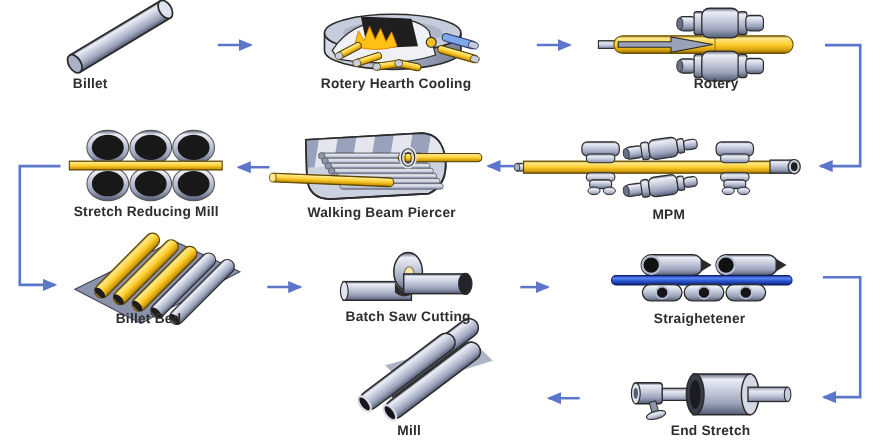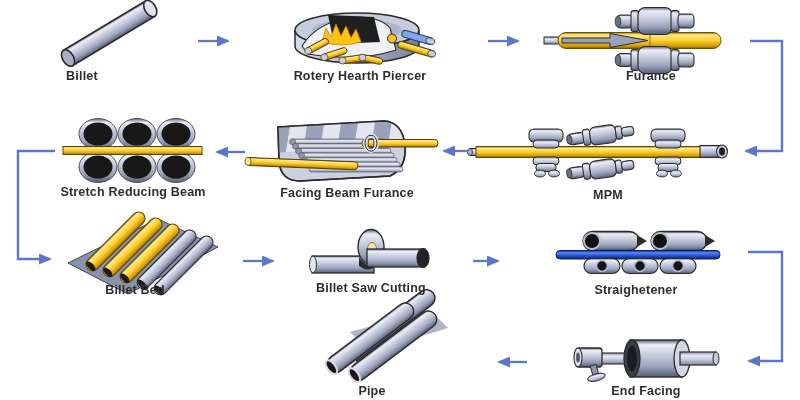--- a/index.html
+++ b/index.html
@@ -332,24 +332,24 @@
       <ellipse cx="3" cy="0" rx="4" ry="8" fill="#16161a" stroke="#d7dae6" stroke-width="2"></ellipse>
     </g>
     <g transform="translate(352,377) rotate(-37)">
       <rect x="0" y="-8.5" width="104" height="17" rx="8.5" fill="url(#gS)" stroke="#2b2b2b" stroke-width="1.4"></rect>
       <ellipse cx="3" cy="0" rx="4" ry="8" fill="#16161a" stroke="#d7dae6" stroke-width="2"></ellipse>
     </g>
   </g>
 </svg>
 
 <div class="lbl" style="left:82px;top:69px">Billet</div>
-<div class="lbl" style="left:360px;top:69px">Rotery Hearth Piercer</div>
-<div class="lbl" style="left:651px;top:69px">Furance</div>
-<div class="lbl" style="left:133px;top:185px">Stretch Reducing Beam</div>
-<div class="lbl" style="left:347px;top:186px">Facing Beam Furance</div>
+<div class="lbl" style="left:360px;top:69px">Rotery Hearth Cooling</div>
+<div class="lbl" style="left:651px;top:69px">Rotery</div>
+<div class="lbl" style="left:133px;top:185px">Stretch Reducing Mill</div>
+<div class="lbl" style="left:347px;top:186px">Walking Beam Piercer</div>
 <div class="lbl" style="left:608px;top:188px">MPM</div>
 <div class="lbl" style="left:135px;top:283px">Billet Bed</div>
-<div class="lbl" style="left:371px;top:281px">Billet Saw Cutting</div>
+<div class="lbl" style="left:371px;top:281px">Batch Saw Cutting</div>
 <div class="lbl" style="left:636px;top:283px">Straighetener</div>
-<div class="lbl" style="left:372px;top:384px">Pipe</div>
-<div class="lbl" style="left:646px;top:384px">End Facing</div>
+<div class="lbl" style="left:372px;top:384px">Mill</div>
+<div class="lbl" style="left:646px;top:384px">End Stretch</div>
 
 </div>
 
 </body></html>

